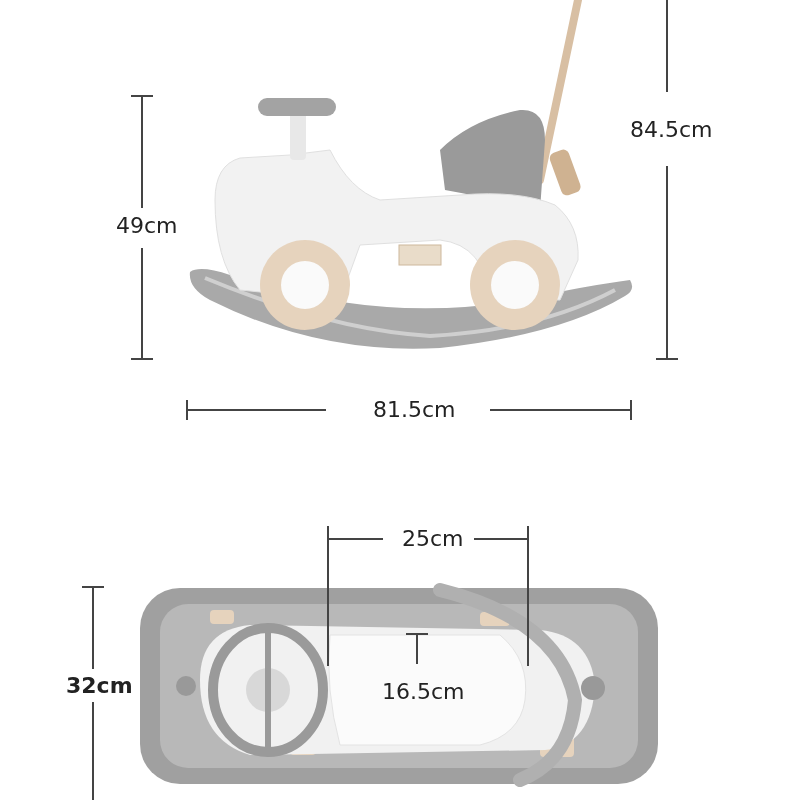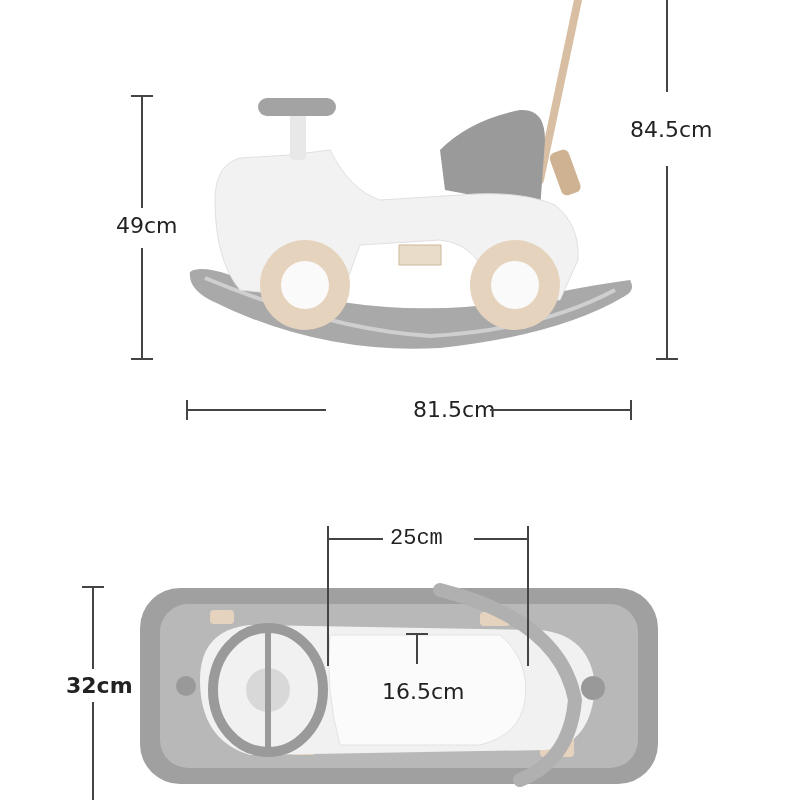--- a/index.html
+++ b/index.html
@@ -41,21 +41,21 @@
 <div class="line" style="left:141px;top:248px;width:2px;height:110px;"></div>
 <div class="line" style="left:131px;top:358px;width:22px;height:2px;"></div>
 
 <div class="line" style="left:666px;top:0px;width:2px;height:92px;"></div>
 <div class="dim-label" style="left:630px;top:120px;">84.5cm</div>
 <div class="line" style="left:666px;top:166px;width:2px;height:192px;"></div>
 <div class="line" style="left:656px;top:358px;width:22px;height:2px;"></div>
 
 <div class="line" style="left:186px;top:400px;width:2px;height:20px;"></div>
 <div class="line" style="left:186px;top:409px;width:140px;height:2px;"></div>
-<div class="dim-label" style="left:373px;top:400px;margin-left:40px;">81.5cm</div>
+<div class="dim-label" style="left:373px;top:400px;">81.5cm</div>
 <div class="line" style="left:490px;top:409px;width:142px;height:2px;"></div>
 <div class="line" style="left:630px;top:400px;width:2px;height:20px;"></div>
 
 <svg width="800" height="300" viewBox="0 500 800 300" style="left:0;top:500px;">
 
   <rect x="140" y="588" width="518" height="196" rx="40" fill="#a0a0a0"></rect>
   <rect x="160" y="604" width="478" height="164" rx="28" fill="#b8b8b8"></rect>
 
   <rect x="210" y="610" width="24" height="14" rx="4" fill="#e6d3bd"></rect>
   <rect x="480" y="612" width="30" height="14" rx="4" fill="#e6d3bd"></rect>
@@ -70,21 +70,21 @@
   <circle cx="268" cy="690" r="22" fill="#d8d8d8"></circle>
   <line x1="268" y1="628" x2="268" y2="752" stroke="#9a9a9a" stroke-width="6"></line>
 
   <path d="M440 590 Q560 620 575 700 Q570 760 520 780" stroke="#b0b0b0" stroke-width="14" fill="none" stroke-linecap="round"></path>
   <circle cx="593" cy="688" r="12" fill="#999"></circle>
   <circle cx="186" cy="686" r="10" fill="#999"></circle>
 </svg>
 
 <div class="line" style="left:327px;top:526px;width:2px;height:140px;"></div>
 <div class="line" style="left:329px;top:538px;width:54px;height:2px;"></div>
-<div class="dim-label" style="left:390px;top:529px;background:transparent;font-family:Liberation Mono, monospace;">25cm</div>
+<div class="dim-label" style="left:402px;top:529px;background:transparent;">25cm</div>
 <div class="line" style="left:474px;top:538px;width:54px;height:2px;"></div>
 <div class="line" style="left:527px;top:526px;width:2px;height:140px;"></div>
 
 <div class="line" style="left:406px;top:633px;width:22px;height:2px;"></div>
 <div class="line" style="left:416px;top:634px;width:2px;height:30px;"></div>
 <div class="dim-label" style="left:382px;top:676px;background:transparent;margin-top:6px;">16.5cm</div>
 
 <div class="line" style="left:82px;top:586px;width:22px;height:2px;"></div>
 <div class="line" style="left:92px;top:587px;width:2px;height:82px;"></div>
 <div class="dim-label" style="left:66px;top:676px;font-weight:bold;">32cm</div>

